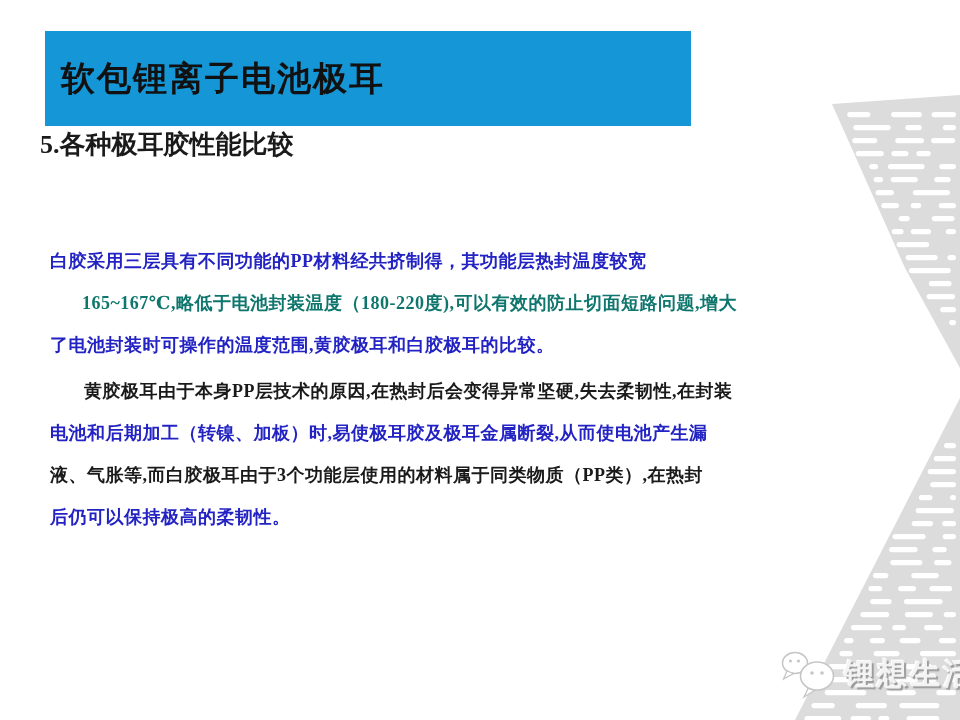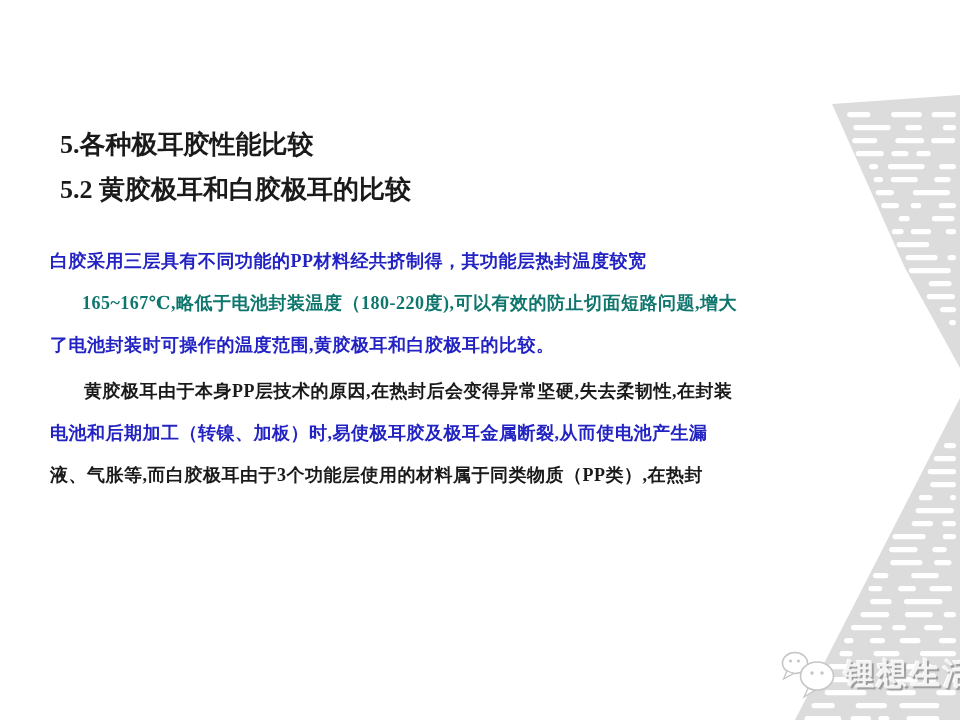--- a/index.html
+++ b/index.html
@@ -36,21 +36,21 @@
   }
   .title-bar h1 {
     margin: 0;
     padding: 0 0 0 16px;
     font-size: 34px;
     font-weight: bold;
     letter-spacing: 2px;
   }
   .heading {
     position: absolute;
-    left: 60px;
+    left: 40px;
     z-index: 2;
     font-size: 26px;
     font-weight: bold;
     color: #1a1a1a;
     line-height: 30px;
     white-space: nowrap;
   }
   .heading-1 { top: 130px; }
   .heading-2 { top: 175px; }
   .body-text {
@@ -179,32 +179,35 @@
         <rect x="811.5" y="703" width="23.2" height="5.2" rx="2.6" fill="#FFFFFF"></rect>
         <rect x="855.7" y="703" width="31.2" height="5.2" rx="2.6" fill="#FFFFFF"></rect>
         <rect x="899.4" y="703" width="39.9" height="5.2" rx="2.6" fill="#FFFFFF"></rect>
         <rect x="804.5" y="716" width="36.7" height="5.2" rx="2.6" fill="#FFFFFF"></rect>
         <rect x="850.6" y="716" width="20.4" height="5.2" rx="2.6" fill="#FFFFFF"></rect>
         <rect x="878.4" y="716" width="10.9" height="5.2" rx="2.6" fill="#FFFFFF"></rect>
         <rect x="906.6" y="716" width="32.7" height="5.2" rx="2.6" fill="#FFFFFF"></rect>
       </g>
   </svg>
 
+  <header class="title-bar" style="background-color: rgb(21, 150, 214);">
+    <h1 style="color: rgb(17, 17, 17);">软包锂离子电池极耳</h1>
+  </header>
 
   <div class="heading heading-1" style="color: rgb(26, 26, 26);">5.各种极耳胶性能比较</div>
 
-  <div class="heading heading-2" style="color: rgb(26, 26, 26);">5.2 黄胶极耳和白胶极耳的比较</div>
 
   <div class="body-text">
     <div class="body-line" style="color: rgb(35, 35, 196);">白胶采用三层具有不同功能的PP材料经共挤制得，其功能层热封温度较宽</div>
     <div class="body-line" style="color: #0f766e; margin-left: 32px;">165~167℃,略低于电池封装温度（180-220度),可以有效的防止切面短路问题,增大</div>
     <div class="body-line" style="color: rgb(35, 35, 196);">了电池封装时可操作的温度范围,黄胶极耳和白胶极耳的比较。</div>
     <div class="body-line para-gap" style="color: rgb(26, 26, 26);">黄胶极耳由于本身PP层技术的原因,在热封后会变得异常坚硬,失去柔韧性,在封装</div>
     <div class="body-line" style="color: rgb(35, 35, 196);">电池和后期加工（转镍、加板）时,易使极耳胶及极耳金属断裂,从而使电池产生漏</div>
     <div class="body-line" style="color: rgb(26, 26, 26);">液、气胀等,而白胶极耳由于3个功能层使用的材料属于同类物质（PP类）,在热封</div>
+    <div class="body-line" style="color: rgb(35, 35, 196);">后仍可以保持极高的柔韧性。</div>
   </div>
 
   <div class="watermark">
     <svg class="wm-icon" width="58" height="52" viewBox="0 0 58 52" xmlns="http://www.w3.org/2000/svg">
       <ellipse cx="15" cy="15" rx="12.5" ry="10.5" fill="#ffffff" stroke="#c6c6c6" stroke-width="1.6"></ellipse>
       <path d="M7 23 L3.5 31 L13.5 25.5 Z" fill="#ffffff" stroke="#c6c6c6" stroke-width="1.3"></path>
       <circle cx="10.5" cy="13" r="1.6" fill="#c6c6c6"></circle>
       <circle cx="18.5" cy="13" r="1.6" fill="#c6c6c6"></circle>
       <ellipse cx="37" cy="28" rx="16.5" ry="14" fill="#ffffff" stroke="#c6c6c6" stroke-width="1.6"></ellipse>
       <path d="M28 40.5 L24 49 L34.5 42.5 Z" fill="#ffffff" stroke="#c6c6c6" stroke-width="1.3"></path>

